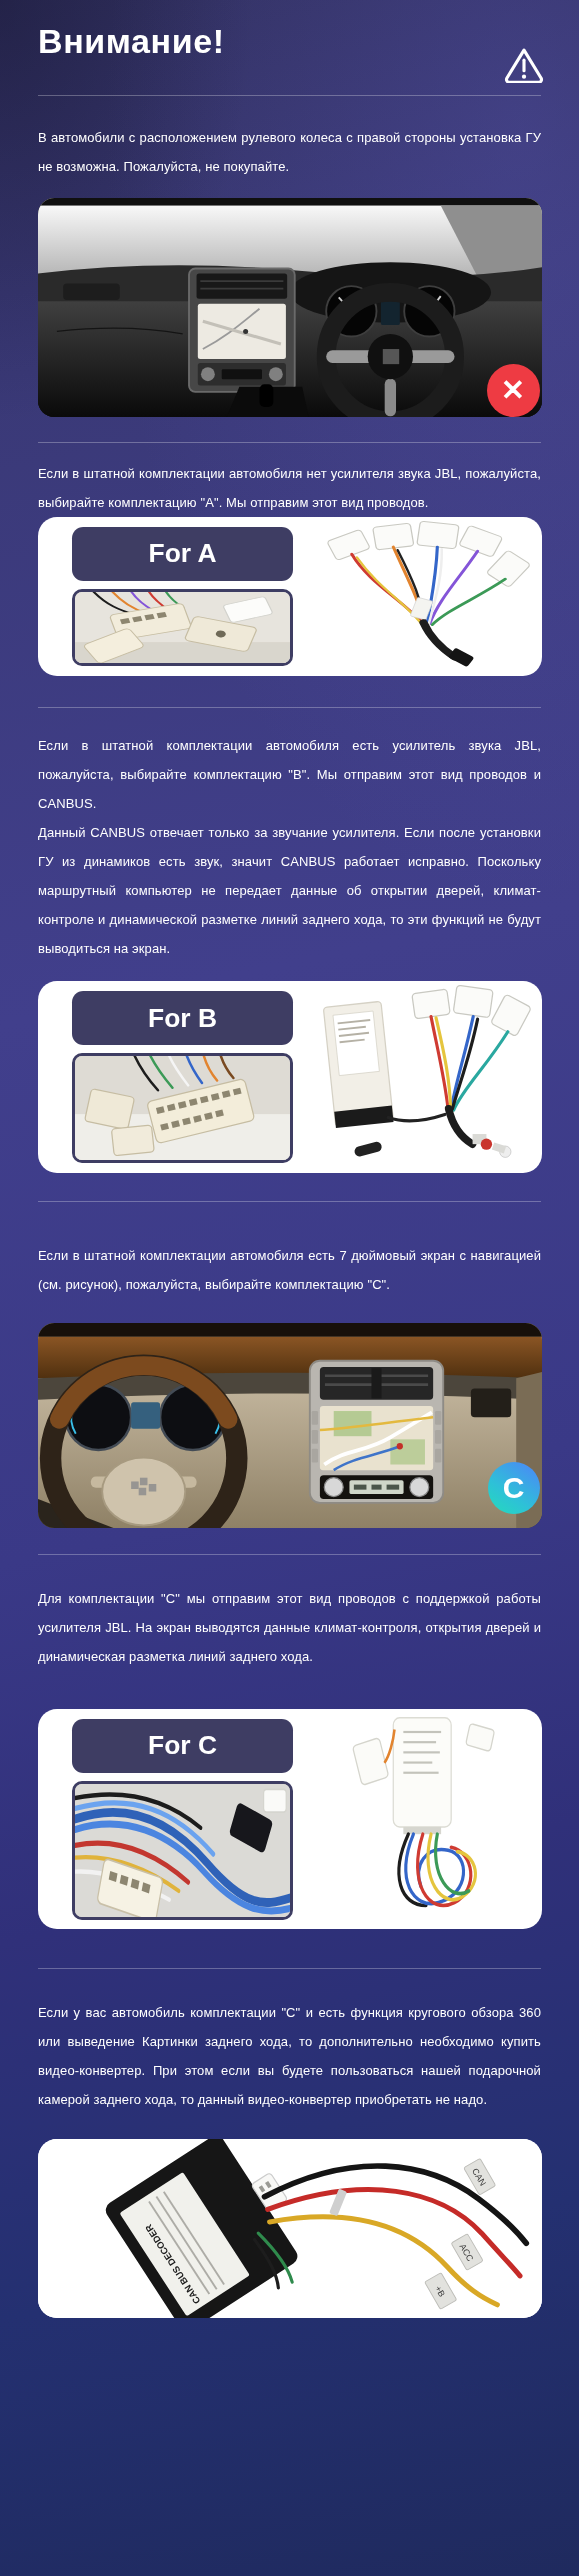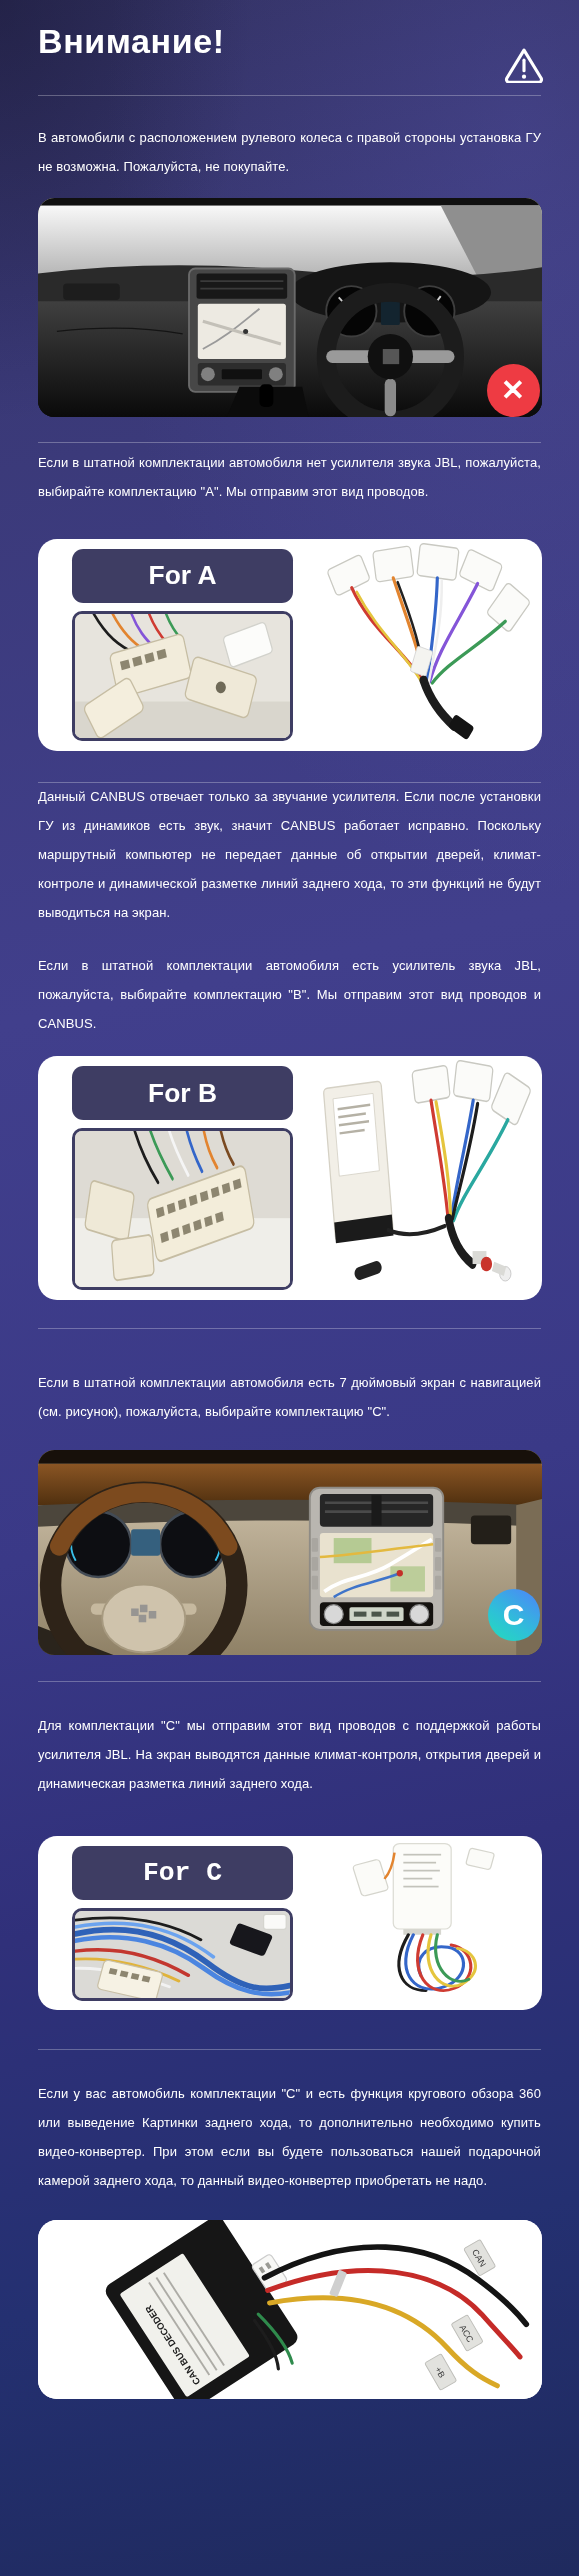--- a/index.html
+++ b/index.html
@@ -121,23 +121,23 @@
         <polygon points="300,348 430,348 420,300 320,300" fill="#0b0b0b"></polygon>
         <rect x="352" y="296" width="22" height="36" rx="8" fill="#000"></rect>
       </svg>
       <div class="x-badge">
         <span>✕</span>
       </div>
     </div>
 
     <div class="divider" style="margin-top:25px;"></div>
 
-    <p class="para" style="margin-top:5px;">Если в штатной комплектации автомобиля нет усилителя звука JBL, пожалуйста, выбирайте комплектацию "А". Мы отправим этот вид проводов.</p>
-
-    <div class="card" style="margin-top:33px; height:212px;">
+    <p class="para" style="margin-top:16px;">Если в штатной комплектации автомобиля нет усилителя звука JBL, пожалуйста, выбирайте комплектацию "А". Мы отправим этот вид проводов.</p>
+
+    <div class="card" style="height:159px;">
       <div class="kit-badge">For A</div>
       <div class="kit-photo">
         <svg viewBox="0 0 342 170" preserveAspectRatio="none">
           <rect width="342" height="170" fill="#e7e4dd"></rect>
           <rect y="120" width="342" height="50" fill="#d9d6cd"></rect>
           <g fill="none" stroke-linecap="round" stroke-width="4">
             <path d="M30,0 C50,30 70,44 96,54" stroke="#1d1d1d"></path>
             <path d="M60,0 C76,26 92,40 112,50" stroke="#e2842f"></path>
             <path d="M90,0 C100,22 112,34 126,46" stroke="#8455d8"></path>
             <path d="M118,0 C126,18 136,30 148,42" stroke="#cf3b32"></path>
@@ -182,24 +182,24 @@
           </g>
           <rect x="150" y="150" width="26" height="38" rx="3" fill="#f4f4f0" stroke="#cccccc" transform="rotate(18 163 169)"></rect>
           <path d="M166,196 C175,220 190,242 215,262" stroke="#1d1d1d" stroke-width="13" fill="none" stroke-linecap="round"></path>
           <rect x="208" y="252" width="36" height="22" rx="5" fill="#141414" transform="rotate(33 226 263)"></rect>
         </svg>
       </div>
     </div>
 
     <div class="divider" style="margin-top:31px;"></div>
 
+    <p class="para" style="margin-top:24px;">Если в штатной комплектации автомобиля есть усилитель звука JBL, пожалуйста, выбирайте комплектацию "B". Мы отправим этот вид проводов и CANBUS.</p>
     <p class="para" style="margin-top:0;">Данный CANBUS отвечает только за звучание усилителя. Если после установки ГУ из динамиков есть звук, значит CANBUS работает исправно. Поскольку маршрутный компьютер не передает данные об открытии дверей, климат-контроле и динамической разметке линий заднего хода, то эти функций не будут выводиться на экран.</p>
-    <p class="para" style="margin-top:24px;">Если в штатной комплектации автомобиля есть усилитель звука JBL, пожалуйста, выбирайте комплектацию "B". Мы отправим этот вид проводов и CANBUS.</p>
-
-    <div class="card" style="margin-top:17.6px; height:244px;">
+
+    <div class="card" style="margin-top:17.6px; height:192px;">
       <div class="kit-badge">For B</div>
       <div class="kit-photo">
         <svg viewBox="0 0 342 170" preserveAspectRatio="none">
           <rect width="342" height="170" fill="#dedbd4"></rect>
           <rect y="95" width="342" height="75" fill="#efeee9"></rect>
           <g fill="none" stroke-linecap="round" stroke-width="4">
             <path d="M120,0 C130,20 142,36 155,52" stroke="#3c9a57"></path>
             <path d="M150,0 C158,18 168,32 180,48" stroke="#f5f5f5"></path>
             <path d="M178,0 C184,16 192,30 202,44" stroke="#3466c9"></path>
             <path d="M205,0 C209,14 216,28 226,40" stroke="#e2842f"></path>
@@ -333,21 +333,21 @@
       </svg>
       <div class="c-badge">
         <span>C</span>
       </div>
     </div>
 
     <div class="divider" style="margin-top:26.4px;"></div>
 
     <p class="para" style="margin-top:29px;">Для комплектации "С" мы отправим этот вид проводов с поддержкой работы усилителя JBL. На экран выводятся данные климат-контроля, открытия дверей и динамическая разметка линий заднего хода.</p>
 
-    <div class="card" style="margin-top:38px; height:174px;font-family:Liberation Mono, monospace;">
+    <div class="card" style="margin-top:38px; height:220px;">
       <div class="kit-badge">For C</div>
       <div class="kit-photo" style="bottom:8.8px;">
         <svg viewBox="0 0 342 152" preserveAspectRatio="none">
           <rect width="342" height="152" fill="#dbdad6"></rect>
           <g fill="none" stroke-linecap="round">
             <path d="M0,16 C70,6 140,14 200,50" stroke="#1c1c1c" stroke-width="5"></path>
             <path d="M0,28 C90,10 160,30 220,80" stroke="#6ba3ef" stroke-width="6"></path>
             <path d="M0,40 C80,20 150,40 210,90 S300,140 342,130" stroke="#2f62b8" stroke-width="10"></path>
             <path d="M0,52 C80,34 150,56 205,100 S300,150 342,142" stroke="#4b85e0" stroke-width="8"></path>
             <path d="M0,70 C70,60 130,80 180,112" stroke="#c3372f" stroke-width="6"></path>

